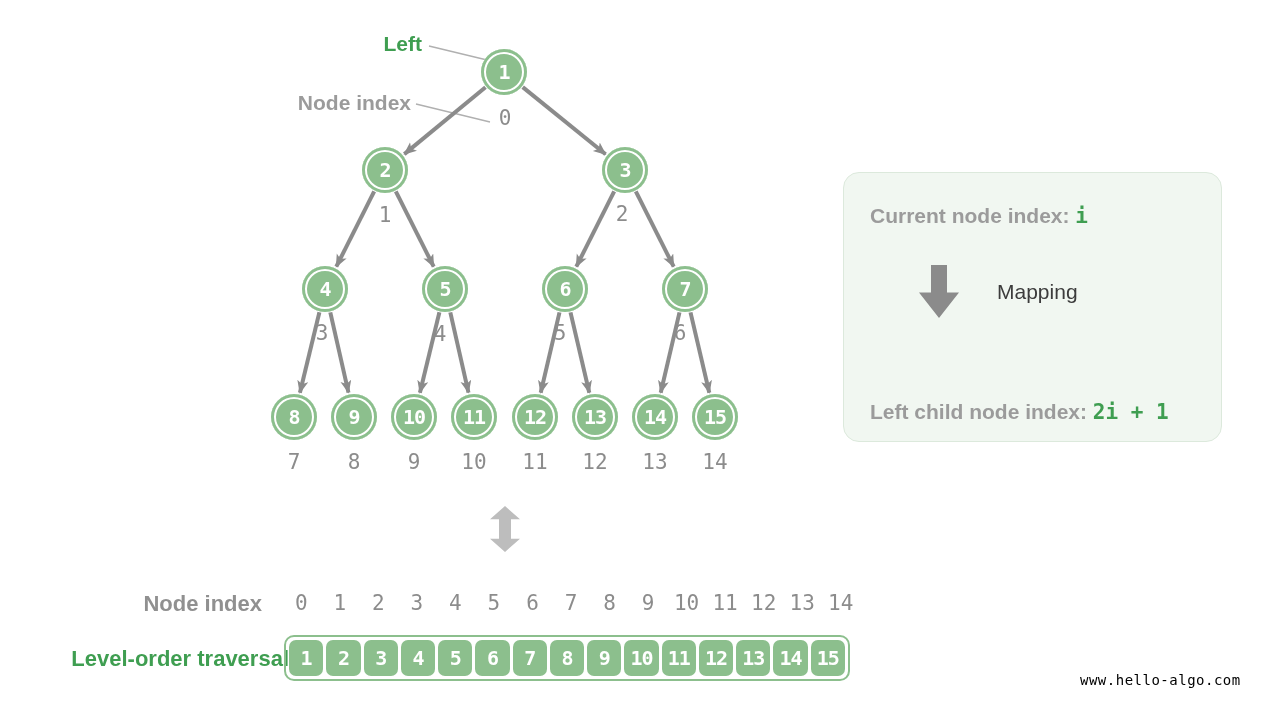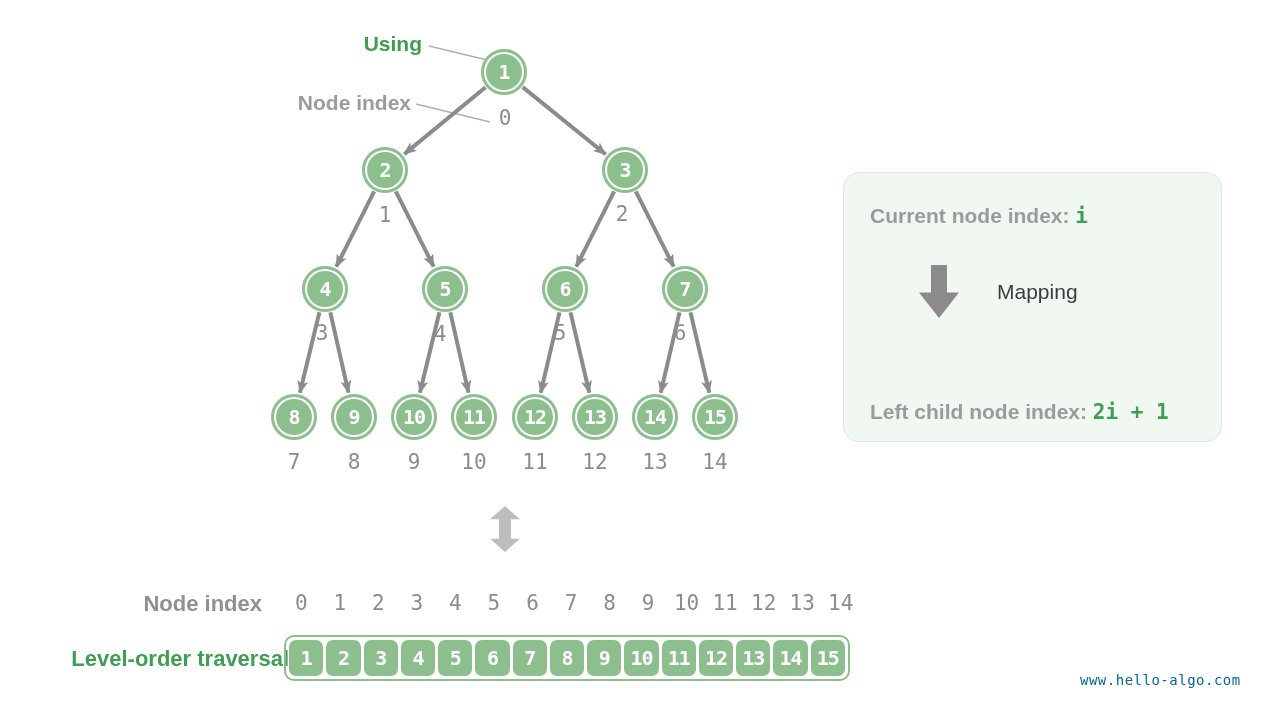--- a/index.html
+++ b/index.html
@@ -51,21 +51,21 @@
   .idx-row span { flex:1; text-align:center; font-family:"DejaVu Sans Mono", monospace;
                   font-size:21px; color:#8c8c8c; }
   .arr  { position:absolute; left:284px; top:635px; width:566px; height:46px;
           box-sizing:border-box; border:2px solid #8cbf8d; border-radius:10px;
           padding:3px; display:flex; gap:3px; }
   .cell { flex:1; border-radius:7px; background:#8cbf8d; display:flex; align-items:center;
           justify-content:center; font-family:"DejaVu Sans Mono", monospace;
           font-weight:bold; font-size:20px; color:#ffffff; letter-spacing:-1px; }
 
   .watermark { position:absolute; left:1080px; top:672px; font-family:"DejaVu Sans Mono", monospace;
-               font-size:14px; color:#0369a1; letter-spacing:0.5px; }
+               font-size:14px; color:#000000; letter-spacing:0.5px; }
 </style>
 </head>
 <body>
 
 <div class="stage">
 
   <svg class="edges" width="1280" height="720">
     <defs>
       <marker id="ah" markerUnits="userSpaceOnUse" markerWidth="16" markerHeight="14" refX="12" refY="5.5" orient="auto">
         <path d="M0,0 L13,5.5 L0,11 L3.2,5.5 Z" fill="#8b8b8b"></path>
@@ -86,21 +86,21 @@
       <line x1="330.3" y1="312.4" x2="348.5" y2="392.6"></line>
       <line x1="439.4" y1="312.3" x2="419.9" y2="392.7"></line>
       <line x1="450.3" y1="312.4" x2="468.5" y2="392.6"></line>
       <line x1="559.5" y1="312.4" x2="540.7" y2="392.7"></line>
       <line x1="570.5" y1="312.4" x2="589.3" y2="392.7"></line>
       <line x1="679.5" y1="312.4" x2="660.7" y2="392.7"></line>
       <line x1="690.5" y1="312.4" x2="709.3" y2="392.7"></line>
     </g>
   </svg>
 
-  <div class="lbl-node">Using</div>
+  <div class="lbl-node">Left</div>
   <div class="lbl-nodeidx">Node index</div>
 
   <div class="tnode" style="left:481px;top:49px">1</div>
   <div class="tnode" style="left:362px;top:147px">2</div>
   <div class="tnode" style="left:602px;top:147px">3</div>
   <div class="tnode" style="left:302px;top:266px">4</div>
   <div class="tnode" style="left:422px;top:266px">5</div>
   <div class="tnode" style="left:542px;top:266px">6</div>
   <div class="tnode" style="left:662px;top:266px">7</div>
   <div class="tnode" style="left:271px;top:394px">8</div>

